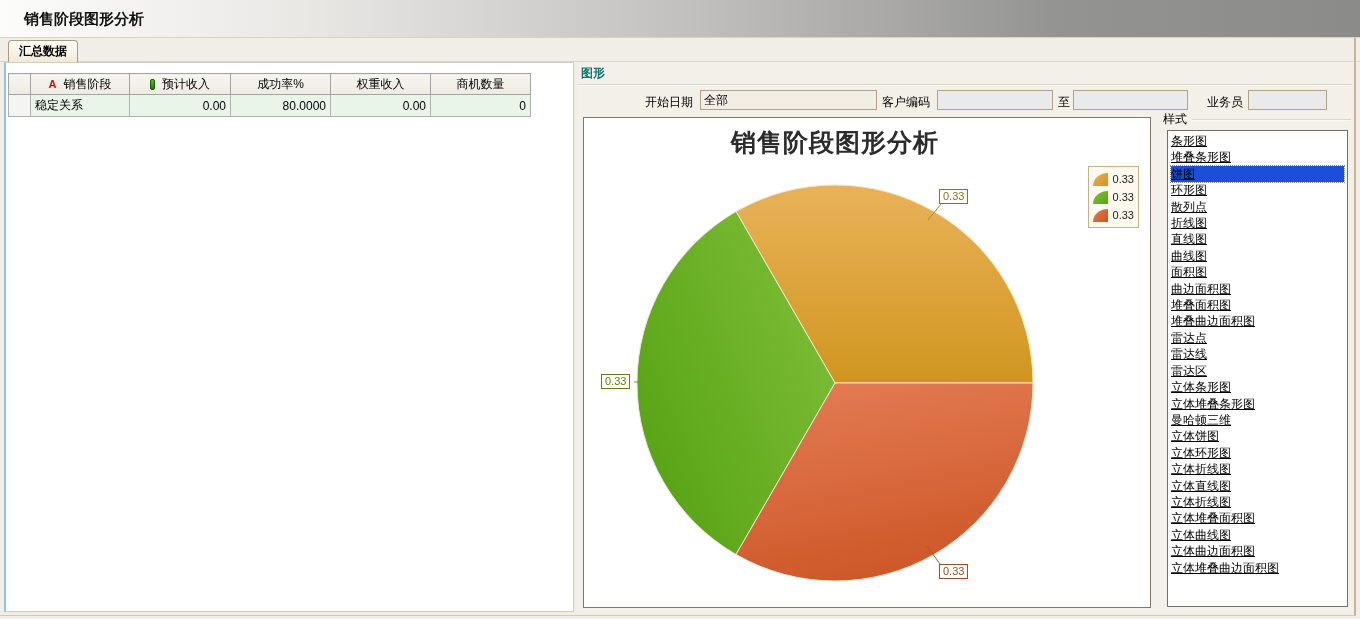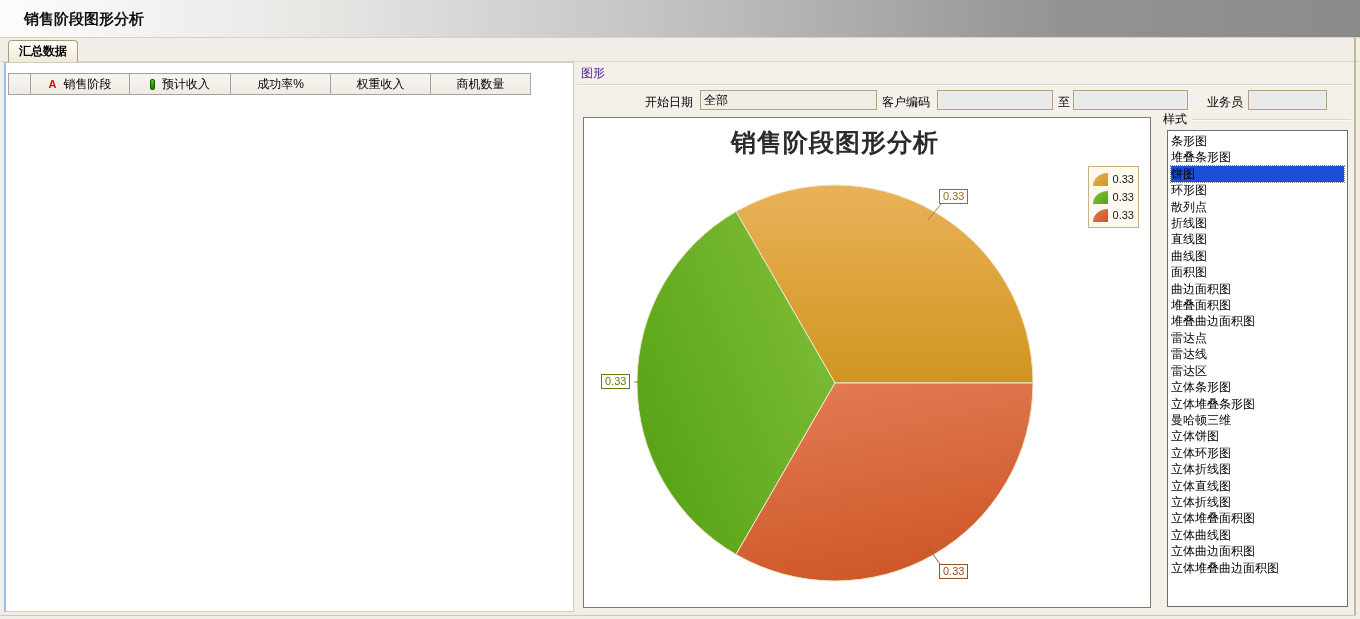--- a/index.html
+++ b/index.html
@@ -30,21 +30,21 @@
   .ic-a { color:#d01010; font-weight:bold; font-size:11px; line-height:11px; }
   .ic-num { display:inline-block; width:5px; height:11px; background:linear-gradient(#5cc01c,#1e7a00); border:1px solid #145c00; border-radius:2px; }
   td.rh { background:#f4f4f2; border-color:#c9c9c9; }
   th.rh { background:linear-gradient(#fafaf8,#ededeb); border-color:#bdbdbd; }
   td.c-stage { text-align:left; }
   td.c-num { text-align:right; }
   td.sel { color:#fff; }
 
   
   .right-panel { position:absolute; left:577px; top:62px; width:777px; height:550px; background:#f3f0e9; }
-  .panel-caption { position:absolute; left:581px; top:65px; font-size:12px; color:#4c1d95; }
+  .panel-caption { position:absolute; left:581px; top:65px; font-size:12px; color:#0f766e;font-weight:bold; }
   .caption-divider { position:absolute; left:577px; top:84px; width:775px; height:2px;
     border-top:1px solid #ddd6c6; border-bottom:1px solid #fbfaf6; }
 
   
   .flt-label { position:absolute; top:94px; font-size:12px; color:#000; }
   .flt-input { position:absolute; top:90px; height:20px; border:1px solid #b3a085; font-size:12px;
     padding:0 3px; font-family:inherit; color:#000; }
   .inp-light { background:#f1eee5; }
   .inp-gray  { background:#e9ebeb; }
 
@@ -64,21 +64,21 @@
   .lg-row { display:flex; align-items:center; gap:5px; height:18px; }
   .lg-swatch { display:inline-block; width:16px; height:13px; border-radius:100% 0 0 0; }
   .lg-text { font-size:11px; color:#222; }
 
   
   .style-title { position:absolute; left:1163px; top:111px; font-size:12px; background:#f3f0e9; z-index:2; padding-right:4px; }
   .style-line { position:absolute; left:1192px; top:119px; width:159px; height:2px;
     border-top:1px solid #ddd6c6; border-bottom:1px solid #fbfaf6; }
   .style-list { position:absolute; left:1167px; top:130px; width:181px; height:477px;
     background:#fff; border:1px solid #6e6e6e; list-style:none; padding:2px 3px; overflow:hidden; }
-  .style-list li { line-height:16.4px; font-size:12px; white-space:nowrap; }
+  .style-list li { line-height:16.4px; font-size:12px; white-space:nowrap;text-decoration:underline; }
   .style-list li.selected { background:#1d4ed8; outline:1px dotted #8a8a8a; }
 
   
   .edge-right { position:absolute; left:1354px; top:38px; width:2px; height:578px; background:#c9b494; }
   .edge-bottom { position:absolute; left:0; top:615px; width:1356px; height:1px; background:#d3c8b2; }
 </style>
 </head>
 <body>
 
 <div id="app">
@@ -130,20 +130,28 @@
               </span>
           </th>
           <th>
             <span class="hwrap">
                 <span>商机数量</span>
               </span>
           </th>
         </tr>
       </thead>
       <tbody>
+          <tr style="background: rgb(234, 245, 234);">
+            <td class="rh"></td>
+            <td class="c-stage">稳定关系</td>
+            <td class="c-num">0.00</td>
+            <td class="c-num">80.0000</td>
+            <td class="c-num">0.00</td>
+            <td class="c-num">0</td>
+          </tr>
         </tbody>
     </table>
   </div>
 
   <div class="right-panel"></div>
   <div class="panel-caption">图形</div>
   <div class="caption-divider"></div>
 
   <span class="flt-label" style="left:645px;">开始日期</span>
   <input class="flt-input inp-light" style="left: 700px; width: 177px;" value="全部">

